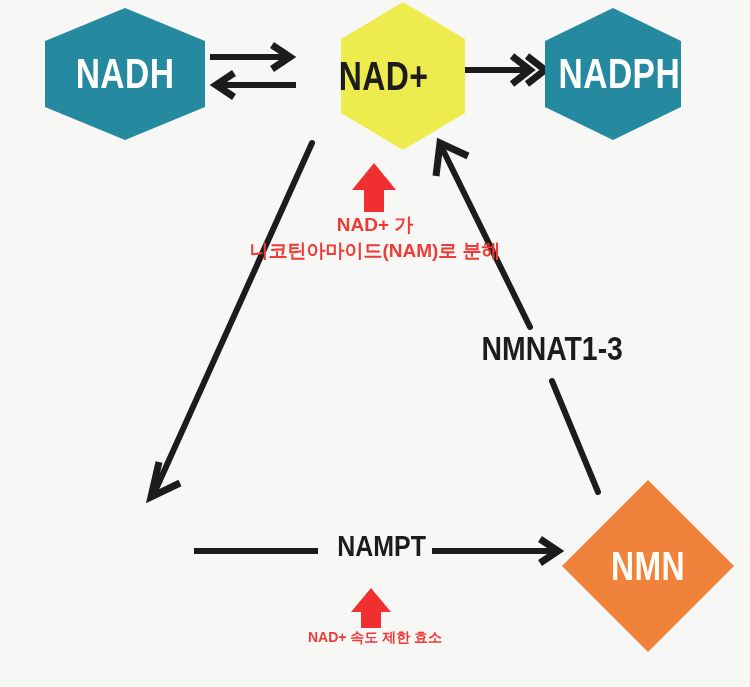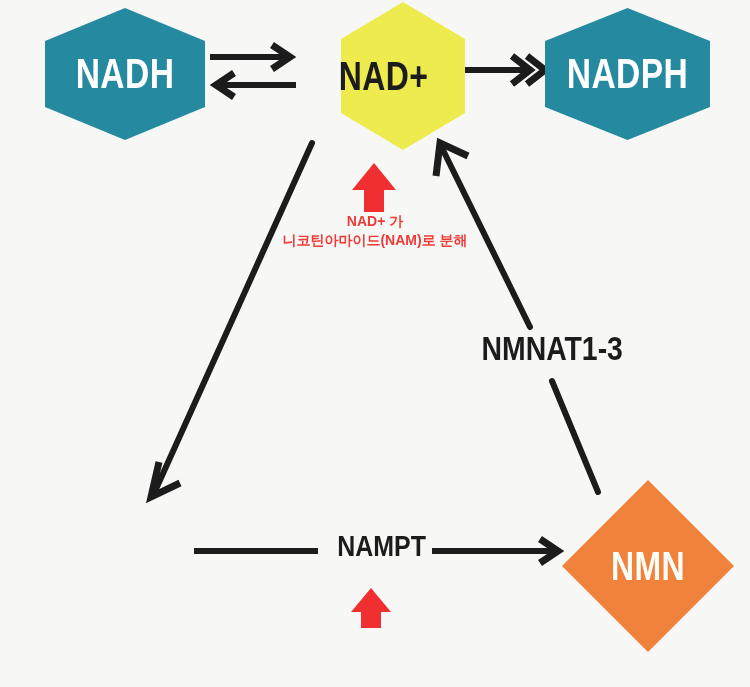--- a/index.html
+++ b/index.html
@@ -60,21 +60,21 @@
     font-weight: bold;
     letter-spacing: 0.5px;
     transform: scaleX(0.80);
     white-space: nowrap;
     pointer-events: none;
   }
 
   
   #node-nadh  { left: 45px;  top: 8px;   width: 160px; height: 132px; }
   #node-nad   { left: 302px; top: 2px;   width: 124px; height: 148px; padding-left: 39px; }
-  #node-nadph { left: 545px; top: 8px;   width: 165px; height: 132px; }
+  #node-nadph { left: 545px; top: 8px;   width: 136px; height: 132px; }
   #node-nam   { left: 20px;  top: 468px; width: 168px; height: 168px; }
   #node-nmn   { left: 562px; top: 480px; width: 172px; height: 172px; }
 
   #node-nadh  .node-label,
   #node-nadph .node-label { font-size: 42px; color: #ffffff; }
   #node-nad   .node-label { font-size: 40px; color: #1c1c1c; }
   #node-nam   .node-label,
   #node-nmn   .node-label { font-size: 40px; color: #fdfdf8; }
 
   
@@ -94,21 +94,21 @@
     text-align: center;
     color: #ef3b38;
     font-family: "Liberation Sans", sans-serif;
     font-weight: bold;
     white-space: nowrap;
     line-height: 1.35;
   }
   #annotation-top {
     left: 0; right: 0;
     top: 212px;
-    font-size: 14px;
+    font-size: 19px;
   }
   #annotation-top .ann-line1 { display: block; }
   #annotation-top .ann-line2 { display: block; text-align: center; }
   #annotation-bottom {
     left: 0; right: 0;
     top: 628px;
     font-size: 14px;
   }
 
   svg { display: block; overflow: visible; }
@@ -182,14 +182,17 @@
 
   <div class="edge-label" id="label-nmnat">NMNAT1-3</div>
 
   <div class="edge-label" id="label-nampt">NAMPT</div>
 
   <div class="annotation" id="annotation-top">
     <span class="ann-line1">NAD+ 가</span>
     <span class="ann-line2">니코틴아마이드(NAM)로 분해</span>
   </div>
 
+  <div class="annotation" id="annotation-bottom">
+    <span class="ann-line1">NAD+ 속도 제한 효소</span>
+  </div>
 
 </div>
 
 </body></html>

